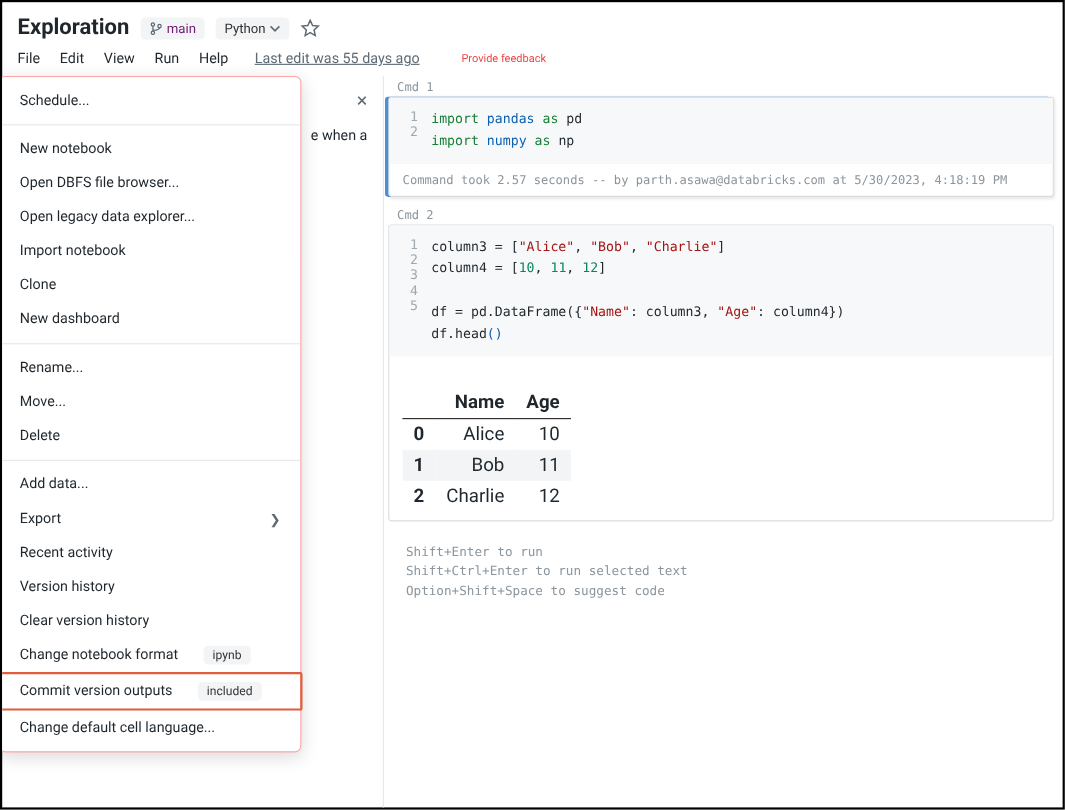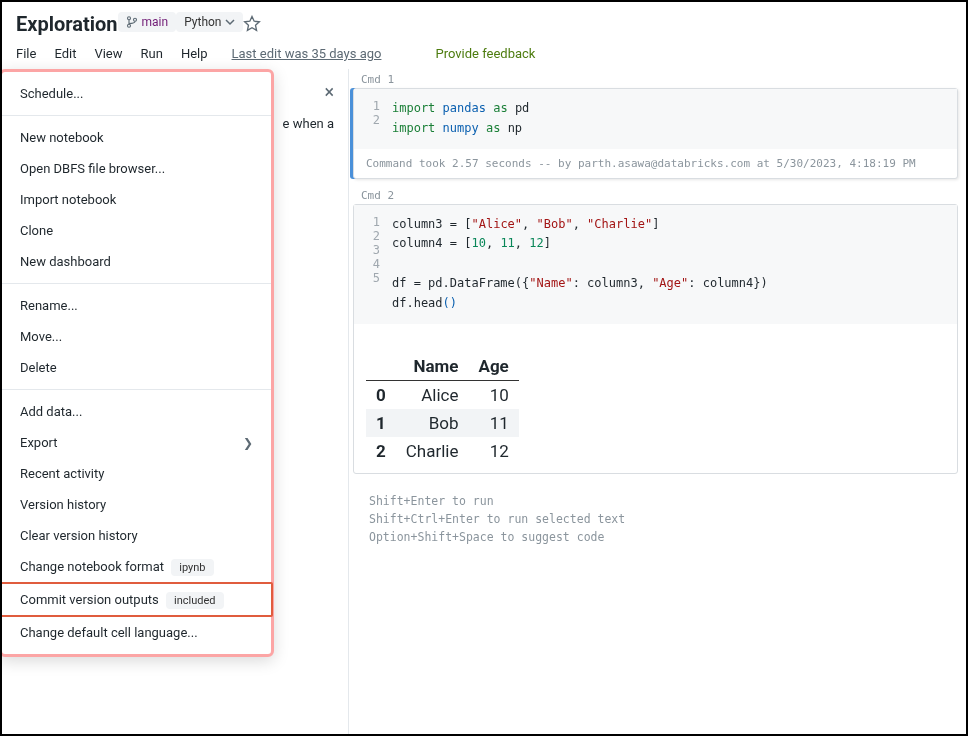--- a/index.html
+++ b/index.html
@@ -1,37 +1,37 @@
 <!DOCTYPE html>
 <html><head>
   <meta charset="utf-8">
   <style>
     * { margin: 0; padding: 0; box-sizing: border-box; }
     body { font-family: -apple-system, BlinkMacSystemFont, "Segoe UI", Roboto, sans-serif; font-size: 13px; color: #1f272d; background: #fff; }
     .viewport { width: 968px; height: 736px; border: 2px solid #000; position: relative; overflow: hidden; }
     .header { padding: 10px 14px 4px; }
-    .header-row1 { display: flex; align-items: flex-start; }
+    .header-row1 { display: flex; align-items: flex-end; gap: 10px; }
     .title { font-size: 20px; font-weight: 700; color: #1f272d; }
     .branch-badge { display: inline-flex; align-items: center; gap: 4px; background: #f2f4f6; border-radius: 4px; padding: 3px 8px; font-size: 12px; color: #701a75; }
     .lang-badge { display: inline-flex; align-items: center; gap: 4px; background: #f2f4f6; border-radius: 4px; padding: 3px 8px; font-size: 12px; color: #333; }
     .star-icon { color: #5d6a74; font-size: 18px; }
     .menu-bar { display: flex; gap: 18px; padding: 6px 14px 8px; align-items: center; }
     .menu-item { font-size: 13px; color: #1f272d; cursor: pointer; }
     .menu-meta { font-size: 13px; color: #5d6a74; text-decoration: underline; margin-left: 6px; cursor: pointer; }
-    .feedback-link { color: #4d7c0f; font-size: 13px; margin-left: 36px; cursor: pointer; }
+    .feedback-link { color: #ef4444; font-size: 10px; margin-left: 20px; cursor: pointer; }
     .content { display: flex; height: calc(100% - 66px); position: relative; }
     .left-pane { width: 347px; flex-shrink: 0; border-right: 1px solid #e4e8ec; position: relative; }
     .hint-text { position: absolute; top: 47px; right: 14px; font-size: 13px; color: #1f272d; text-align: left; }
     .close-x { position: absolute; top: 12px; right: 14px; font-size: 18px; color: #5d6a74; cursor: pointer; }
-    .dropdown-menu { position: absolute; top: 0; left: -3px; width: 275px; background: #fff; border: 3px solid #fca5a5; border-radius: 6px; box-shadow: 0 4px 16px rgba(0,0,0,0.15); padding: 6px 0; z-index: 10; }
+    .dropdown-menu { position: absolute; top: 0; left: -3px; width: 275px; background: #fff; border: 1px solid #fca5a5; border-radius: 6px; box-shadow: 0 4px 16px rgba(0,0,0,0.15); padding: 6px 0; z-index: 10; }
     .menu-entry { padding: 8px 18px; font-size: 13px; color: #1f272d; cursor: pointer; display: flex; align-items: center; justify-content: space-between; }
     .menu-sep { border: none; border-top: 1px solid #e4e8ec; margin: 6px 0; }
     .preview-pill { background: #2272b4; color: #fff; font-size: 11px; padding: 2px 8px; border-radius: 10px; font-weight: 500; }
     .chevron-right { color: #5d6a74; font-size: 12px; }
-    .format-pill { background: #f2f4f6; color: #333; font-size: 11px; padding: 2px 8px; border-radius: 4px; margin-left: 4px; }
+    .format-pill { background: #f2f4f6; color: #333; font-size: 11px; padding: 2px 8px; border-radius: 4px; margin-left: 20px; }
     .highlighted-entry { border: 2px solid #e05c3e; border-radius: 2px; margin: 0 -2px; }
     .right-pane { flex: 1; padding: 0 8px 8px 4px; overflow-y: auto; }
     .cmd-label { font-family: Menlo, Monaco, monospace; font-size: 11px; color: #8b959d; padding: 4px 8px 2px; }
     .cell { border: 1px solid #d9dde1; border-radius: 3px; margin-bottom: 6px; background: #fff; }
     .cell.active { box-shadow: -3px 0 0 #4a90d9, 1px 1px 3px rgba(0,0,0,0.1); }
     .code-block { display: flex; background: #f7f8f9; padding: 10px 8px; }
     .gutter { width: 30px; text-align: right; padding-right: 12px; font-family: Menlo, Monaco, monospace; font-size: 12px; color: #a0a8af; user-select: none; }
     .code-lines { font-family: Menlo, Monaco, monospace; font-size: 12px; line-height: 1.65; flex: 1; white-space: pre; }
     .kw { color: #1a7f37; }
     .mod { color: #0b60b0; }
@@ -76,40 +76,43 @@
       </span>
     </div>
   </div>
 
   <div class="menu-bar">
     <span class="menu-item">File</span>
     <span class="menu-item">Edit</span>
     <span class="menu-item">View</span>
     <span class="menu-item">Run</span>
     <span class="menu-item">Help</span>
-    <span class="menu-meta">Last edit was 35 days ago</span>
+    <span class="menu-meta">Last edit was 55 days ago</span>
     <span class="feedback-link">Provide feedback</span>
   </div>
 
   <div class="content">
 
     <div class="left-pane">
       <span class="close-x">×</span>
       <span class="hint-text">e when a</span>
 
       <div class="dropdown-menu">
         <div class="menu-entry">
             <span>Schedule...</span>
           </div>
         <hr class="menu-sep">
         <div class="menu-entry">
             <span>New notebook</span>
           </div>
         <div class="menu-entry">
             <span>Open DBFS file browser...</span>
+          </div>
+        <div class="menu-entry">
+            <span>Open legacy data explorer...</span>
           </div>
         <div class="menu-entry">
             <span>Import notebook</span>
           </div>
         <div class="menu-entry">
             <span>Clone</span>
           </div>
         <div class="menu-entry">
             <span>New dashboard</span>
           </div>

